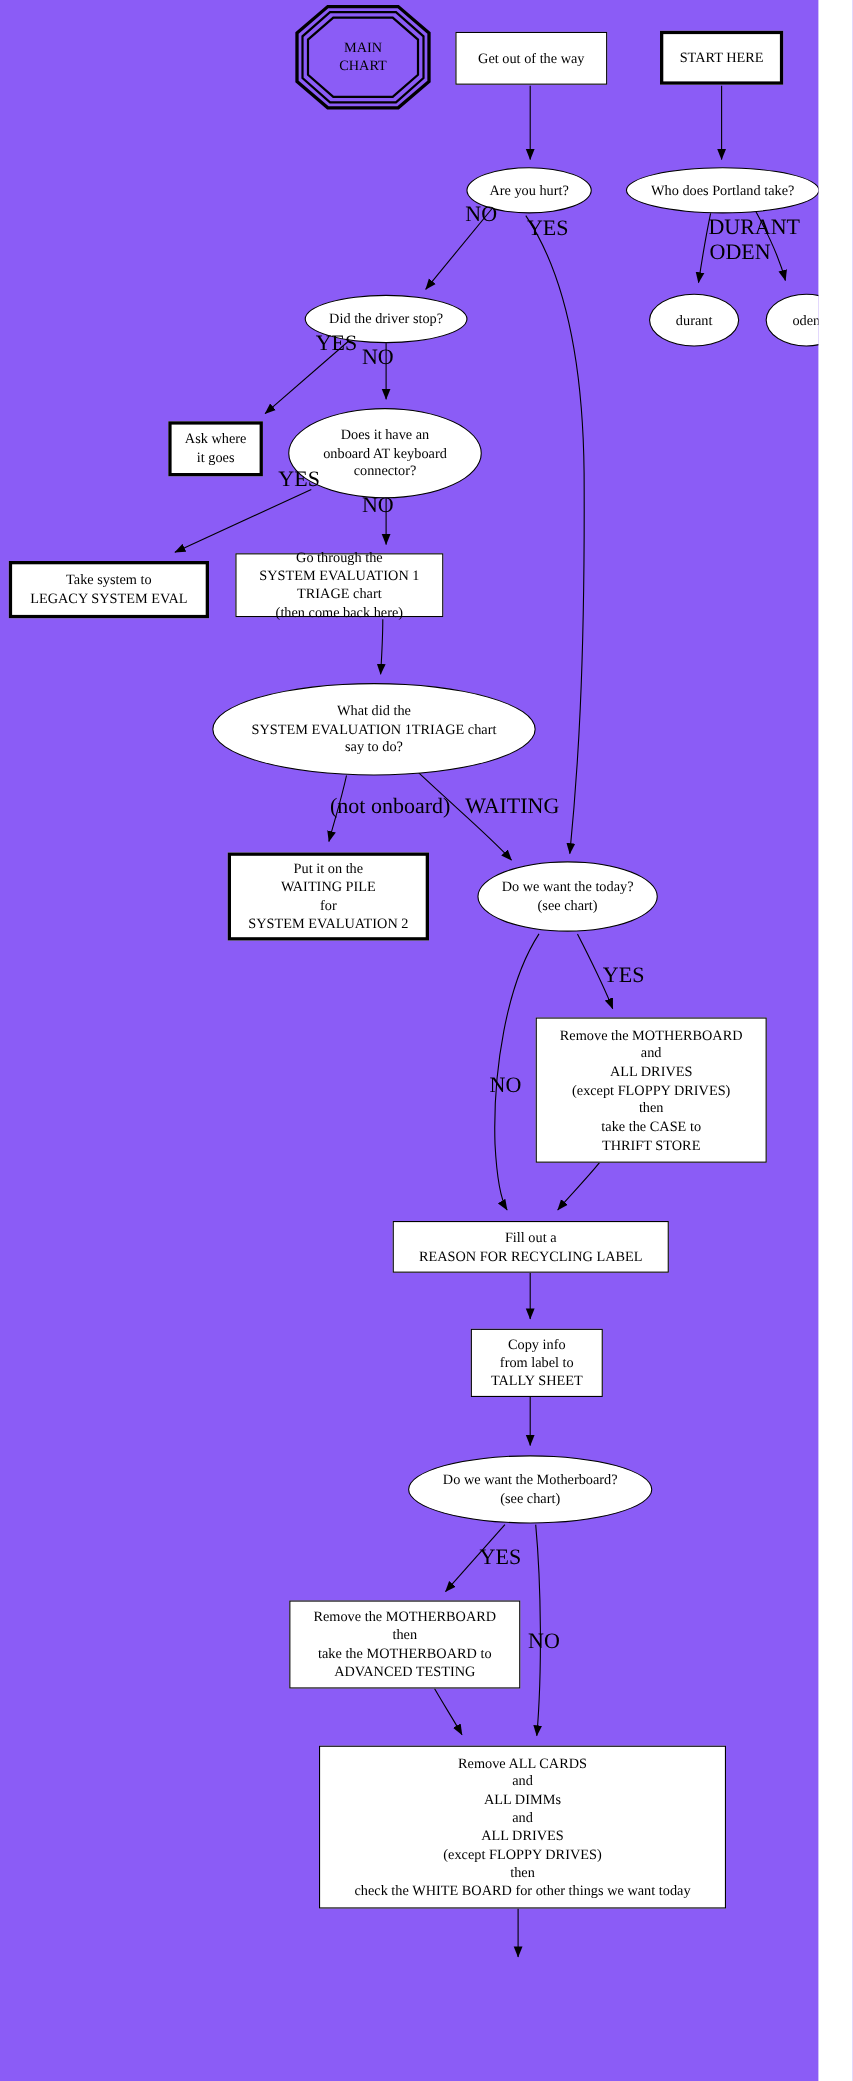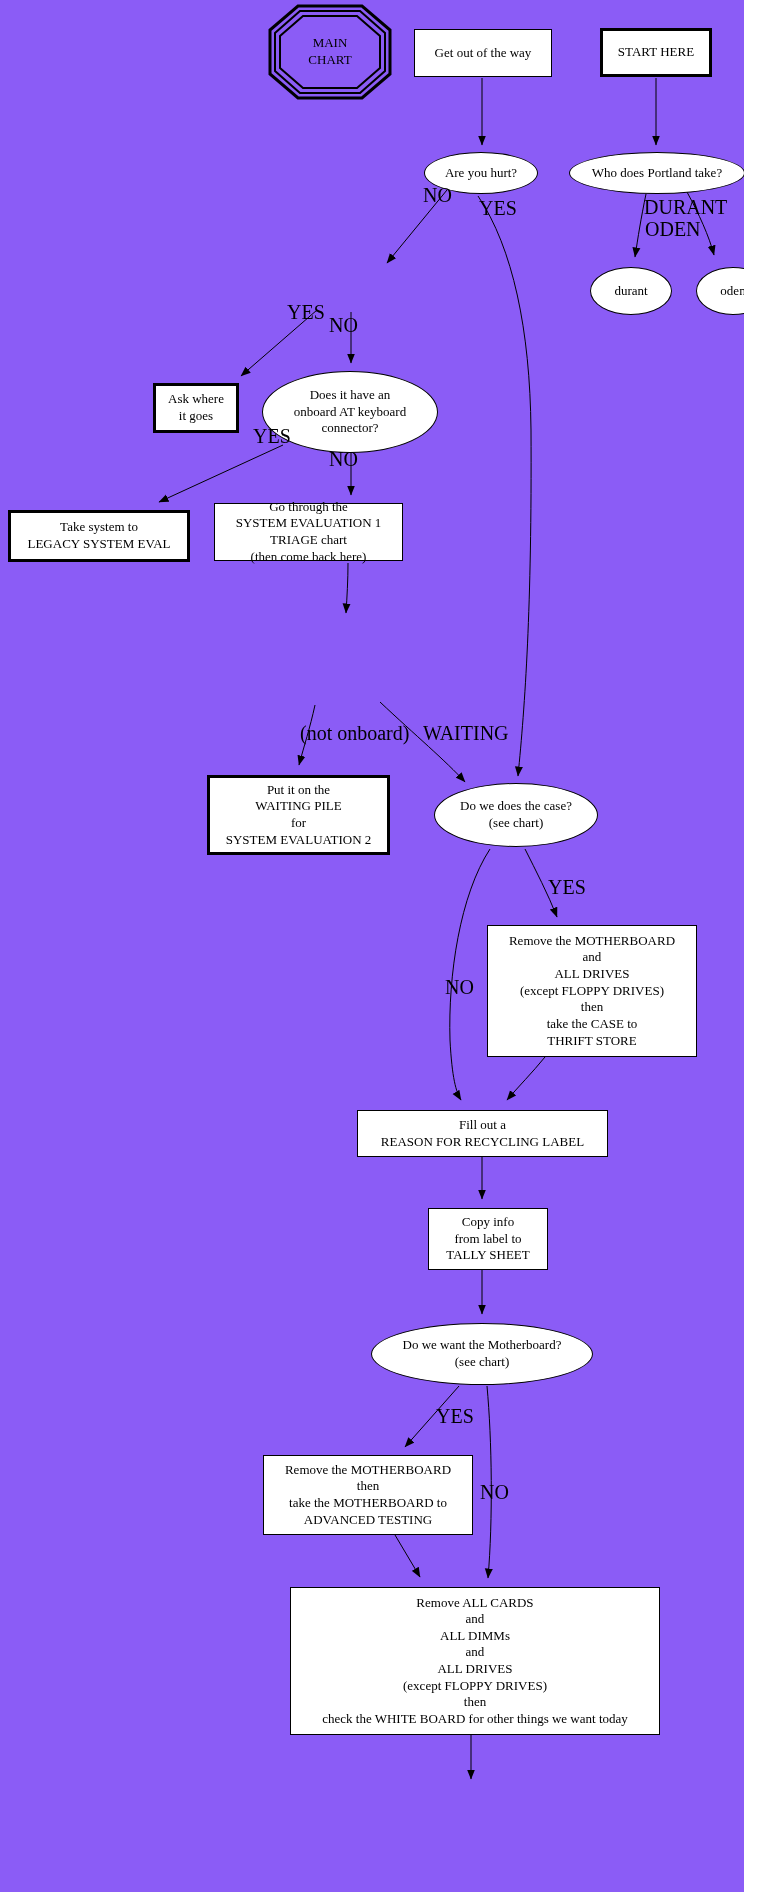--- a/index.html
+++ b/index.html
@@ -92,20 +92,23 @@
   </div>
 
   <div class="node ellipse" style="left:590px;top:267px;width:82px;height:48px">
     <span class="nlabel">durant</span>
   </div>
 
   <div class="node ellipse" style="left:696px;top:267px;width:74px;height:48px">
     <span class="nlabel">oden</span>
   </div>
 
+  <div class="node ellipse" style="left:277px;top:268px;width:148px;height:44px">
+    <span class="nlabel">Did the driver stop?</span>
+  </div>
 
   <div class="node rect thick" style="left:153px;top:383px;width:86px;height:50px">
     <span class="nlabel">Ask where
 it goes</span>
   </div>
 
   <div class="node rect thick" style="left:8px;top:510px;width:182px;height:52px">
     <span class="nlabel">Take system to
 LEGACY SYSTEM EVAL</span>
   </div>
@@ -115,30 +118,35 @@
 onboard AT keyboard
 connector?</span>
   </div>
 
   <div class="node rect" style="left:214px;top:503px;width:189px;height:58px">
     <span class="nlabel">Go through the
 SYSTEM EVALUATION 1 TRIAGE chart
 (then come back here)</span>
   </div>
 
+  <div class="node ellipse" style="left:193px;top:621px;width:294px;height:84px">
+    <span class="nlabel">What did the
+SYSTEM EVALUATION 1TRIAGE chart
+say to do?</span>
+  </div>
 
   <div class="node rect thick" style="left:207px;top:775px;width:183px;height:80px">
     <span class="nlabel">Put it on the
 WAITING PILE
 for
 SYSTEM EVALUATION 2</span>
   </div>
 
   <div class="node ellipse" style="left:434px;top:783px;width:164px;height:64px">
-    <span class="nlabel">Do we does the case?
+    <span class="nlabel">Do we want the today?
 (see chart)</span>
   </div>
 
   <div class="node rect" style="left:487px;top:925px;width:210px;height:132px">
     <span class="nlabel">Remove the MOTHERBOARD
 and
 ALL DRIVES
 (except FLOPPY DRIVES)
 then
 take the CASE to

